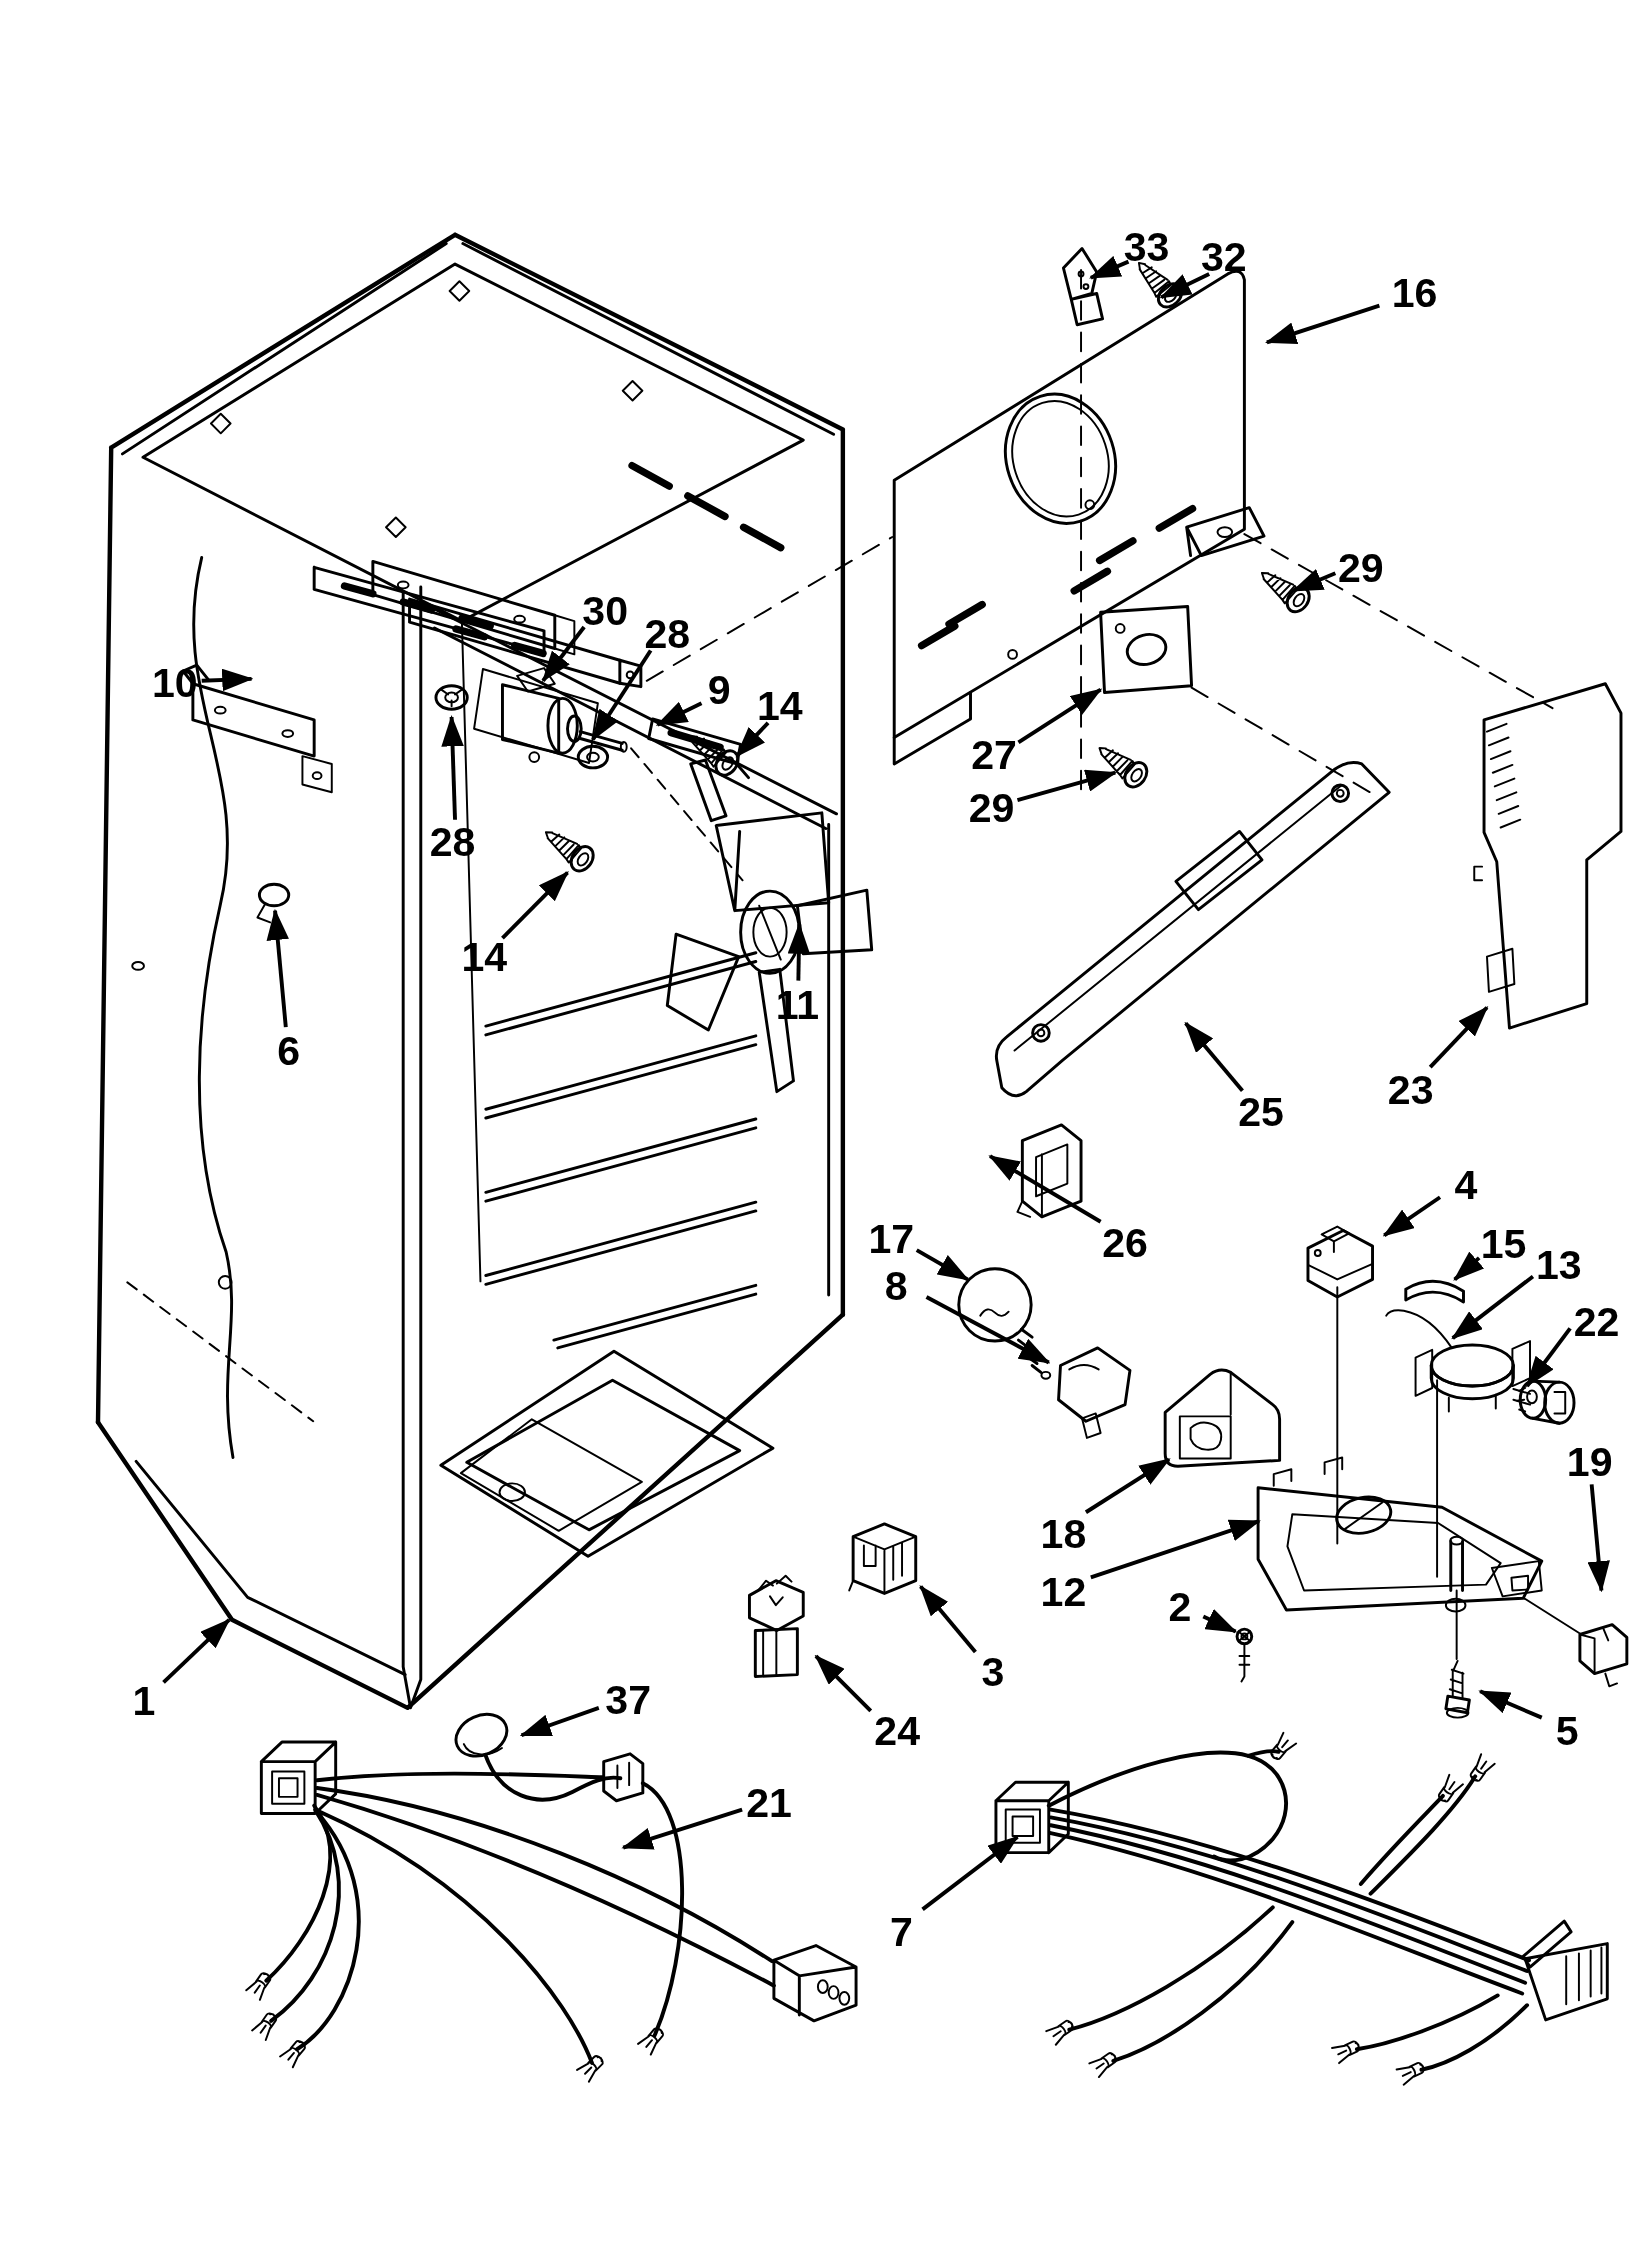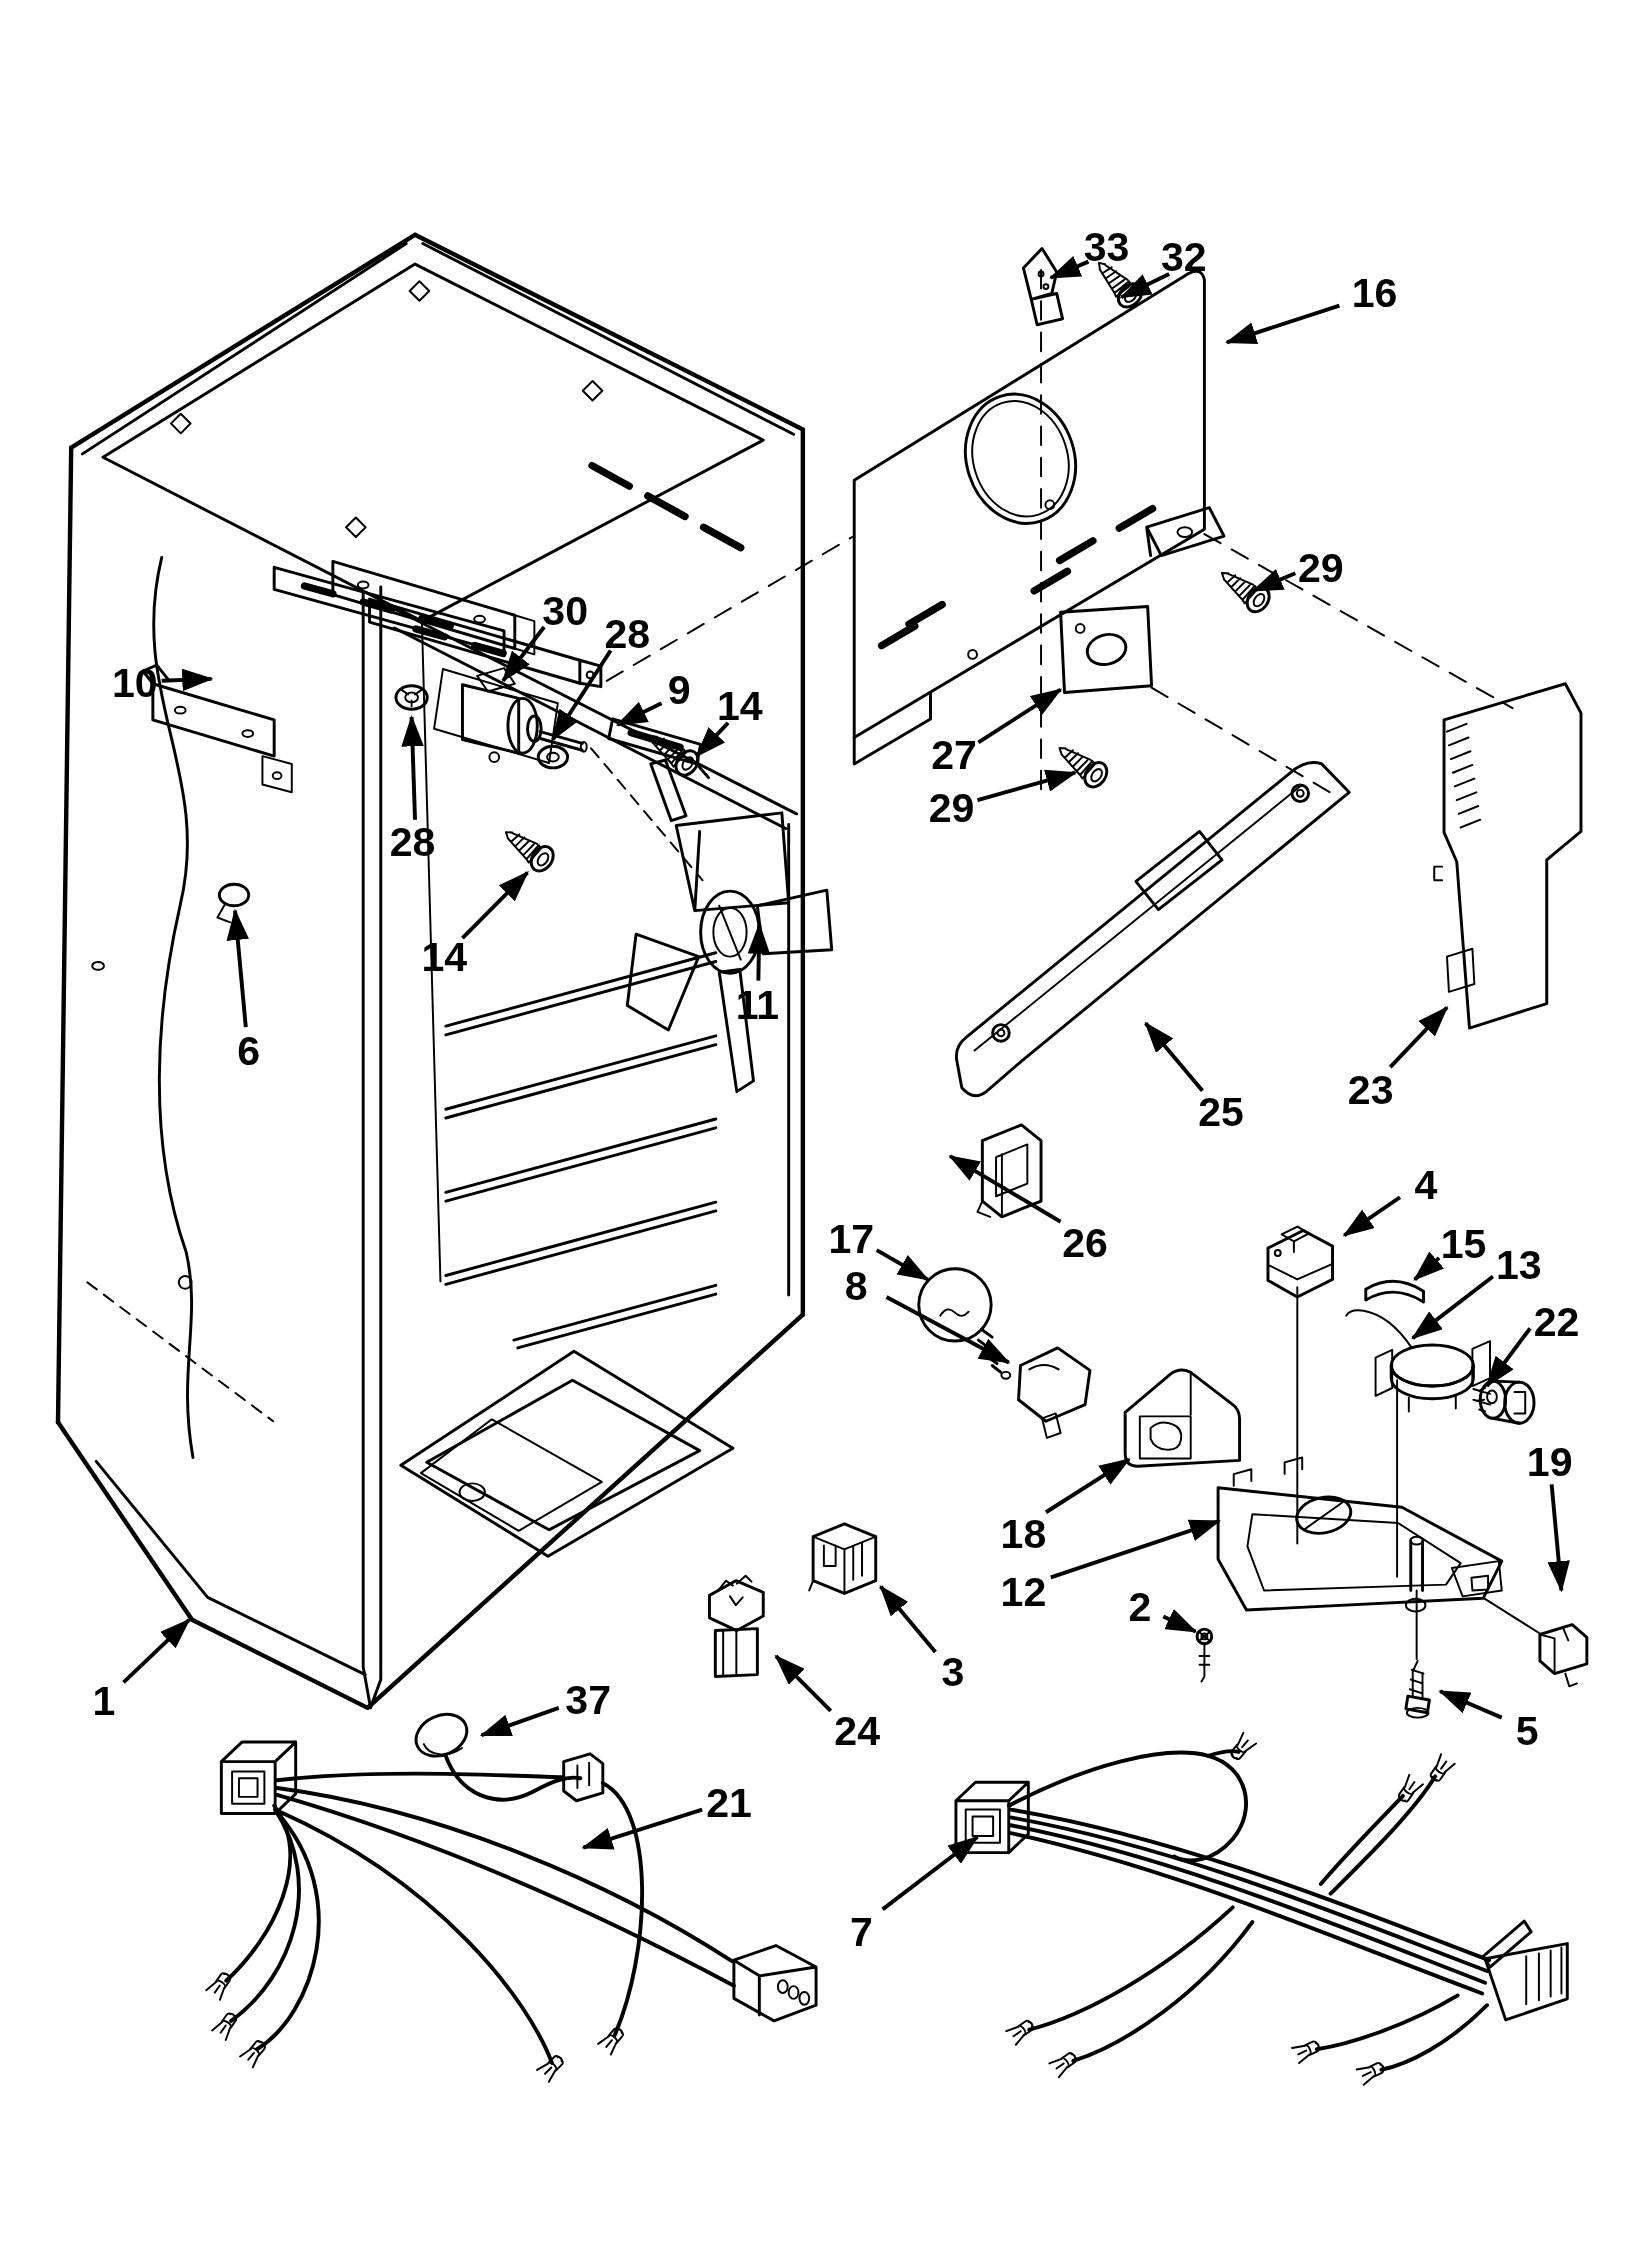--- a/index.html
+++ b/index.html
@@ -1,17 +1,17 @@
 <!DOCTYPE html>
 <html style="font-size:7.8px"><head>
 <meta charset="utf-8">
 <style>
   html,body{margin:0;padding:0;background:#ffffff;}
   body{width:1638px;height:2261px;position:relative;font-family:"Liberation Sans",sans-serif;}
-  #stage{position:absolute;inset:0;}
+  #stage{position:absolute;inset:0;margin-left:40px;}
   svg{display:block;width:1638px;height:2261px;}
   .art{stroke:#000;fill:none;stroke-width:6;stroke-linecap:round;stroke-linejoin:round;}
   .thin{stroke-width:4;}
   .thick{stroke-width:9;}
   .slot{stroke-width:15;}
   .wire{stroke-width:8;}
   .dash{stroke-dasharray:38 26;}
   .dashsm{stroke-dasharray:24 18;}
   .leader{stroke:#000;stroke-width:8;fill:none;marker-end:url(#ah);}
   .co{font:700 84px "Liberation Sans",sans-serif;fill:#000;}

